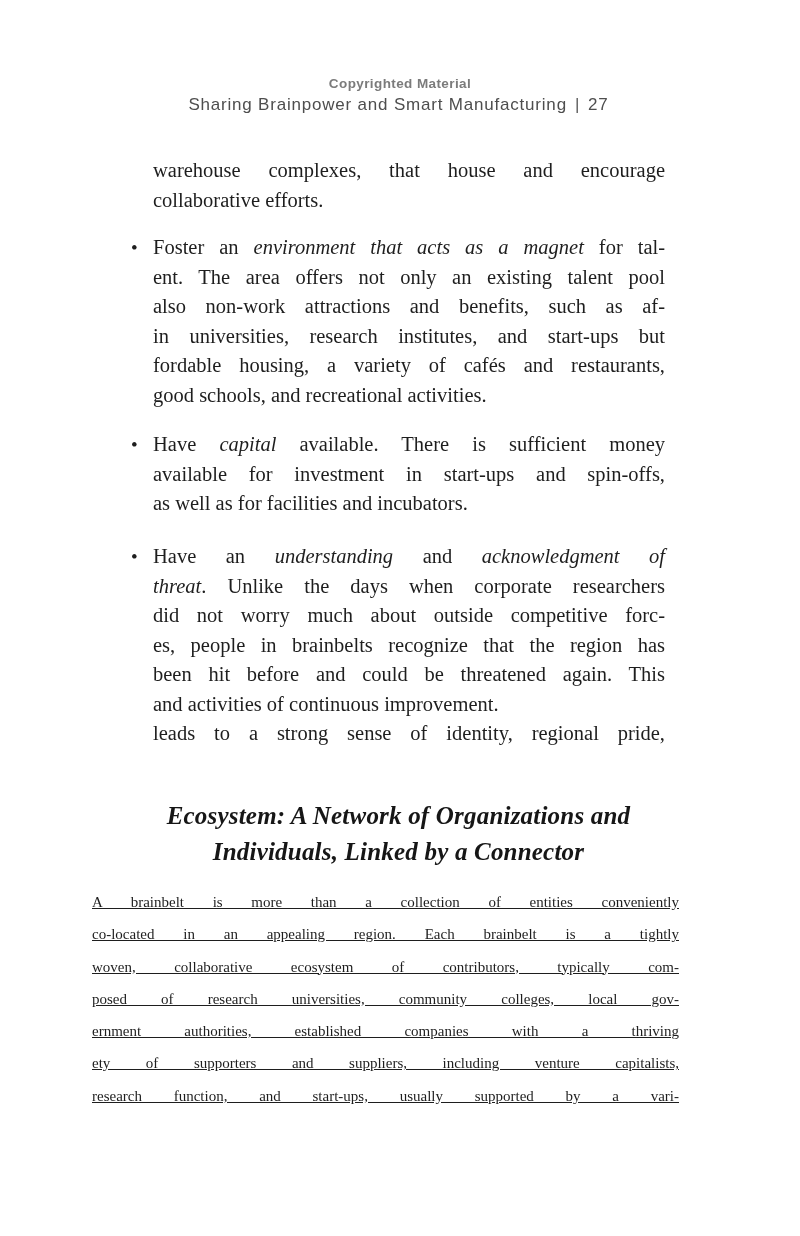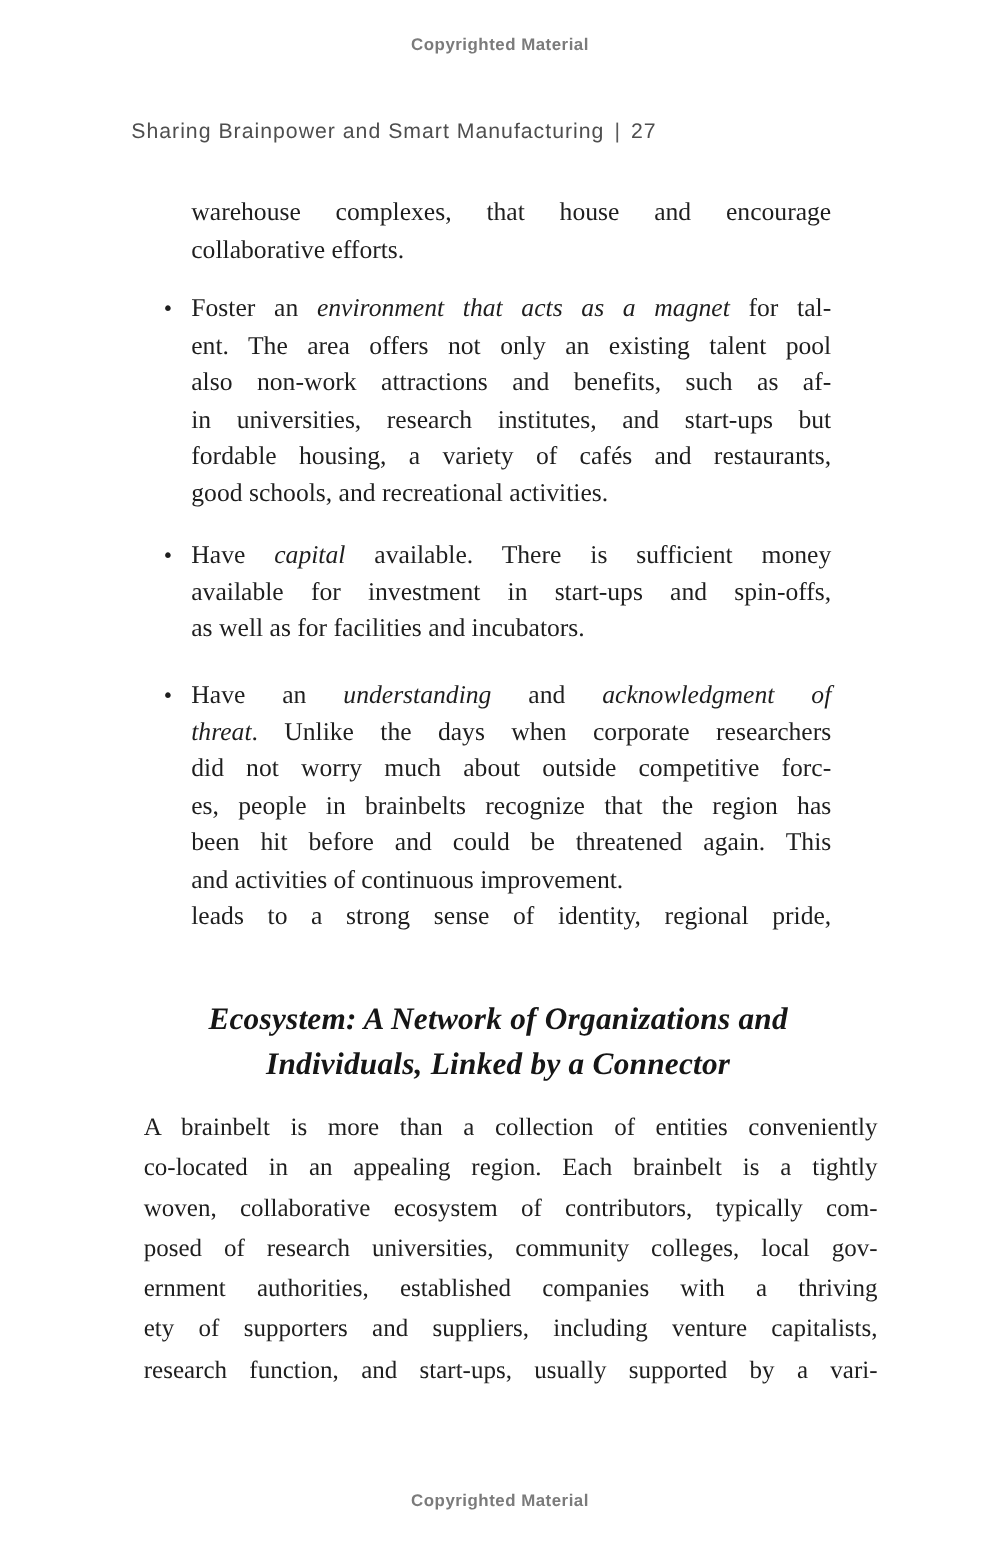--- a/index.html
+++ b/index.html
@@ -16,29 +16,30 @@
     position: absolute;
     left: 0;
     width: 800px;
     text-align: center;
     font-family: "Liberation Sans", sans-serif;
     font-weight: bold;
     font-size: 13.5px;
     line-height: 16px;
     color: #7b7b7b;
     letter-spacing: 0.4px;
+    margin-top: 48px;
   }
   .banner.top { top: 28px; }
   .banner.bottom { top: 1193px; }
   .running-header {
     position: absolute;
     top: 95px;
     left: 105px;
     width: 587px;
-    text-align: left;
+    text-align: center;
     font-family: "Liberation Sans", sans-serif;
     font-size: 17px;
     line-height: 20px;
     font-weight: 400;
     color: #4e4e4e;
     letter-spacing: 0.8px;
   }
   .running-header .sep { margin: 0 8px; color: #5a5a5a; }
   .body-sm { font-size: 20.5px; line-height: 29.5px; }
   .cont-para {
@@ -83,24 +84,25 @@
     font-size: 25px;
     line-height: 36px;
     font-weight: bold;
     letter-spacing: 0.2px;
     color: #161616;
     font-style: italic;
   }
   .closing-para {
     position: absolute;
     top: 886px;
-    left: 115px;
+    left: 92px;
     width: 587px;
-    font-size: 20px;
+    font-size: 15px;
     line-height: 32.3px;
+    text-decoration: underline;
   }
 </style>
 </head>
 <body>
 
 <div class="page">
 
   <div class="banner top">Copyrighted Material</div>
 
   <header class="running-header">

